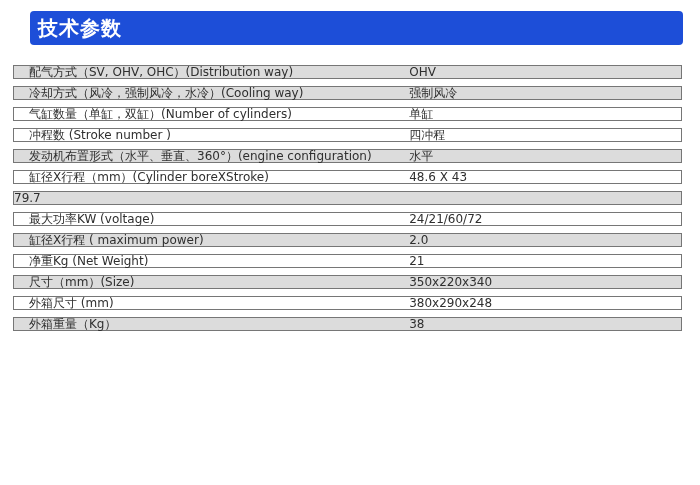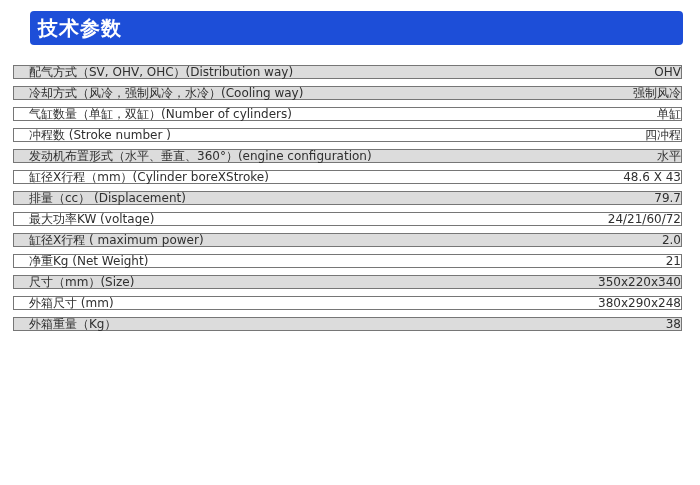--- a/index.html
+++ b/index.html
@@ -57,21 +57,21 @@
     background: #dcdcdc;
   }
   .spec-label {
     flex: 0 0 57%;
     padding-left: 15px;
     white-space: nowrap;
     overflow: hidden;
   }
   .spec-value {
     flex: 1 1 auto;
-    text-align: right;
+    text-align: left;
     white-space: nowrap;
   }
 </style>
 </head>
 <body>
 
 <div class="page">
   <div class="header-bar">
     <span class="header-title">技术参数</span>
   </div>
@@ -95,21 +95,20 @@
       </div>
       <div class="spec-row shaded">
         <div class="spec-label">发动机布置形式（水平、垂直、360°）(engine configuration)</div>
         <div class="spec-value">水平</div>
       </div>
       <div class="spec-row">
         <div class="spec-label">缸径X行程（mm）(Cylinder boreXStroke)</div>
         <div class="spec-value">48.6 X 43</div>
       </div>
       <div class="spec-row shaded">
-        <div class="spec-label">排量（cc）  (Displacement)</div>
         <div class="spec-value">79.7</div>
       </div>
       <div class="spec-row">
         <div class="spec-label">最大功率KW (voltage)</div>
         <div class="spec-value">24/21/60/72</div>
       </div>
       <div class="spec-row shaded">
         <div class="spec-label">缸径X行程 ( maximum power)</div>
         <div class="spec-value">2.0</div>
       </div>

